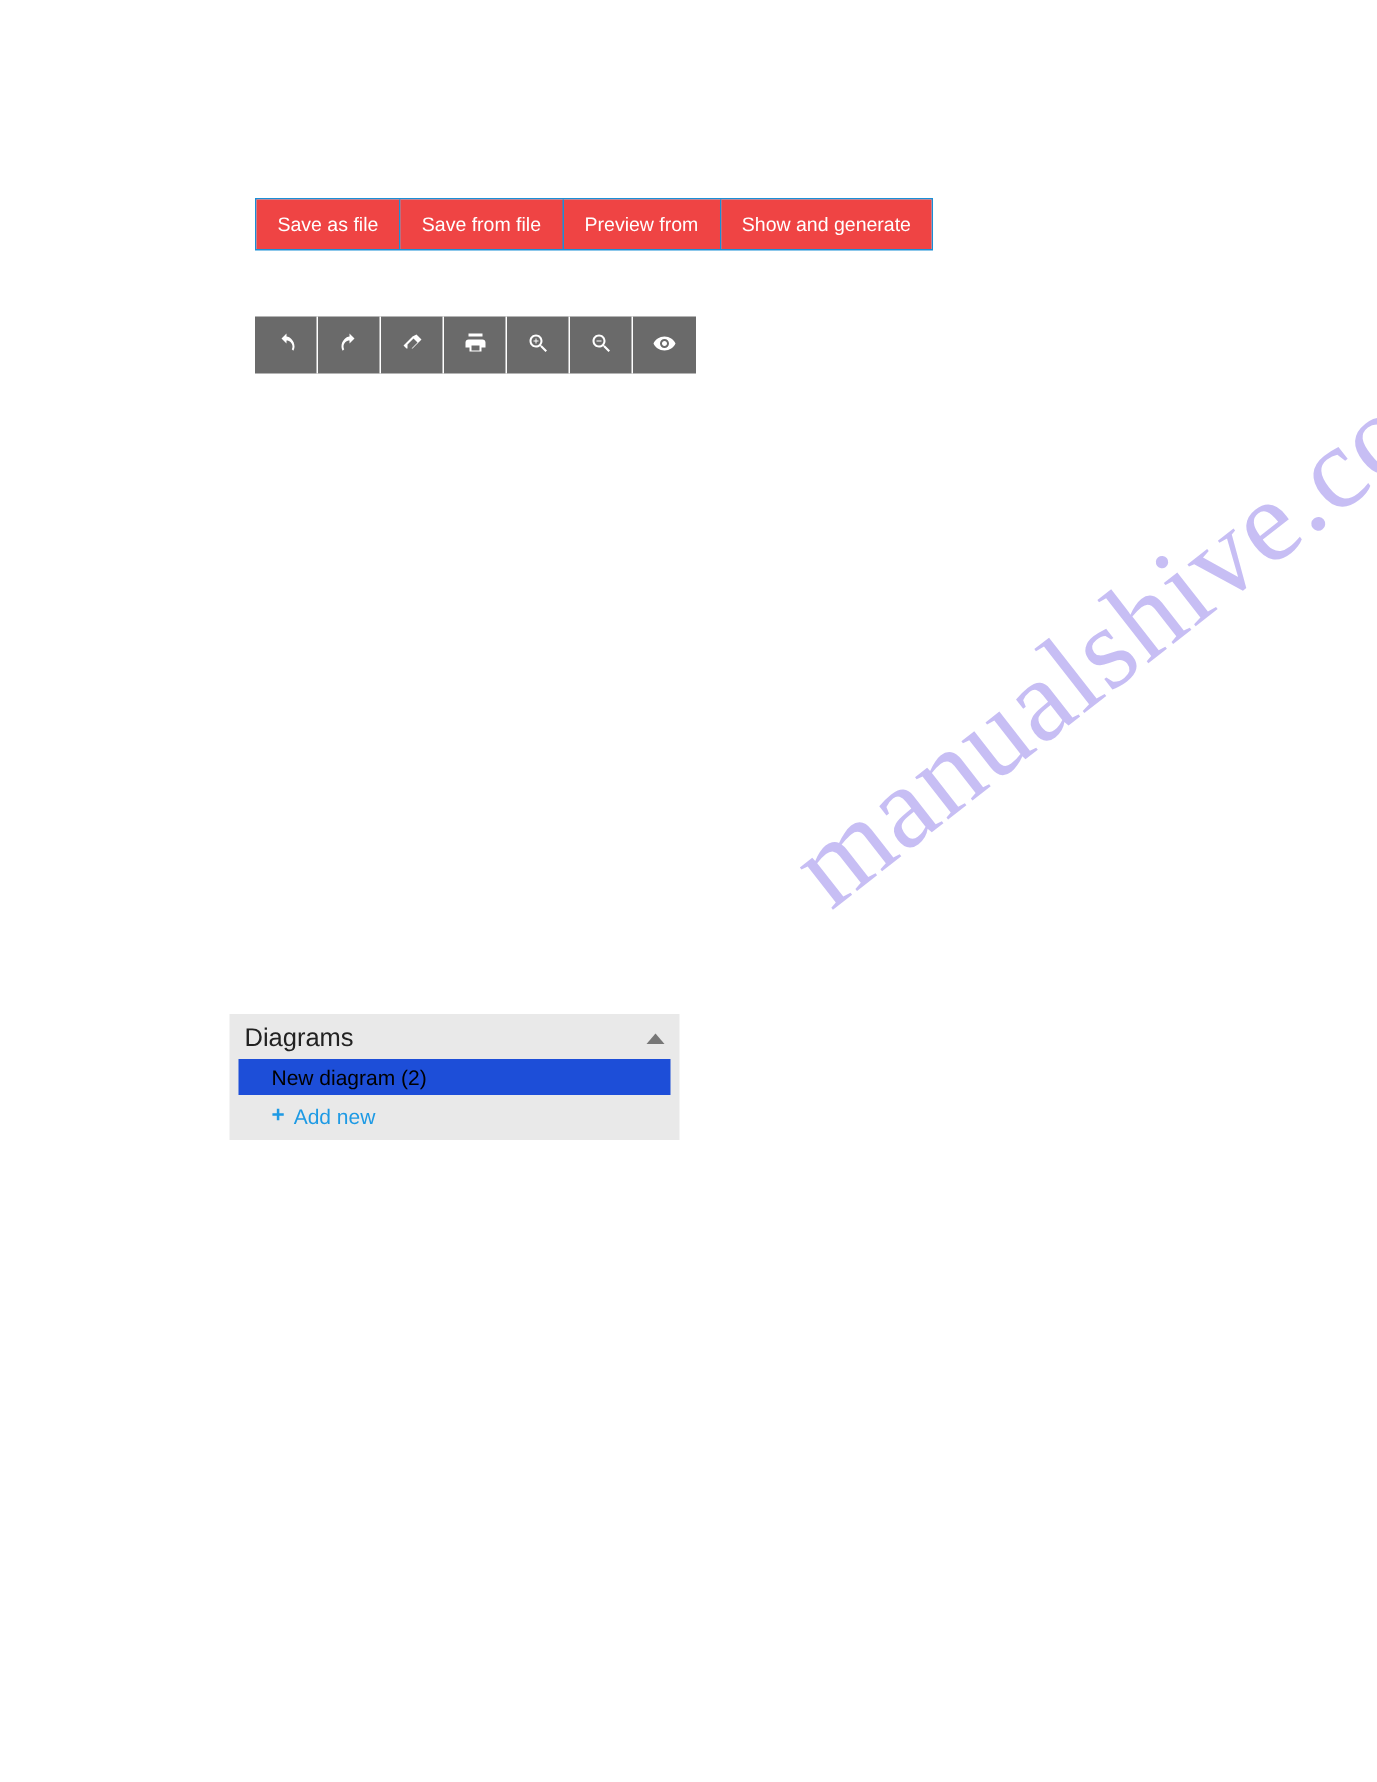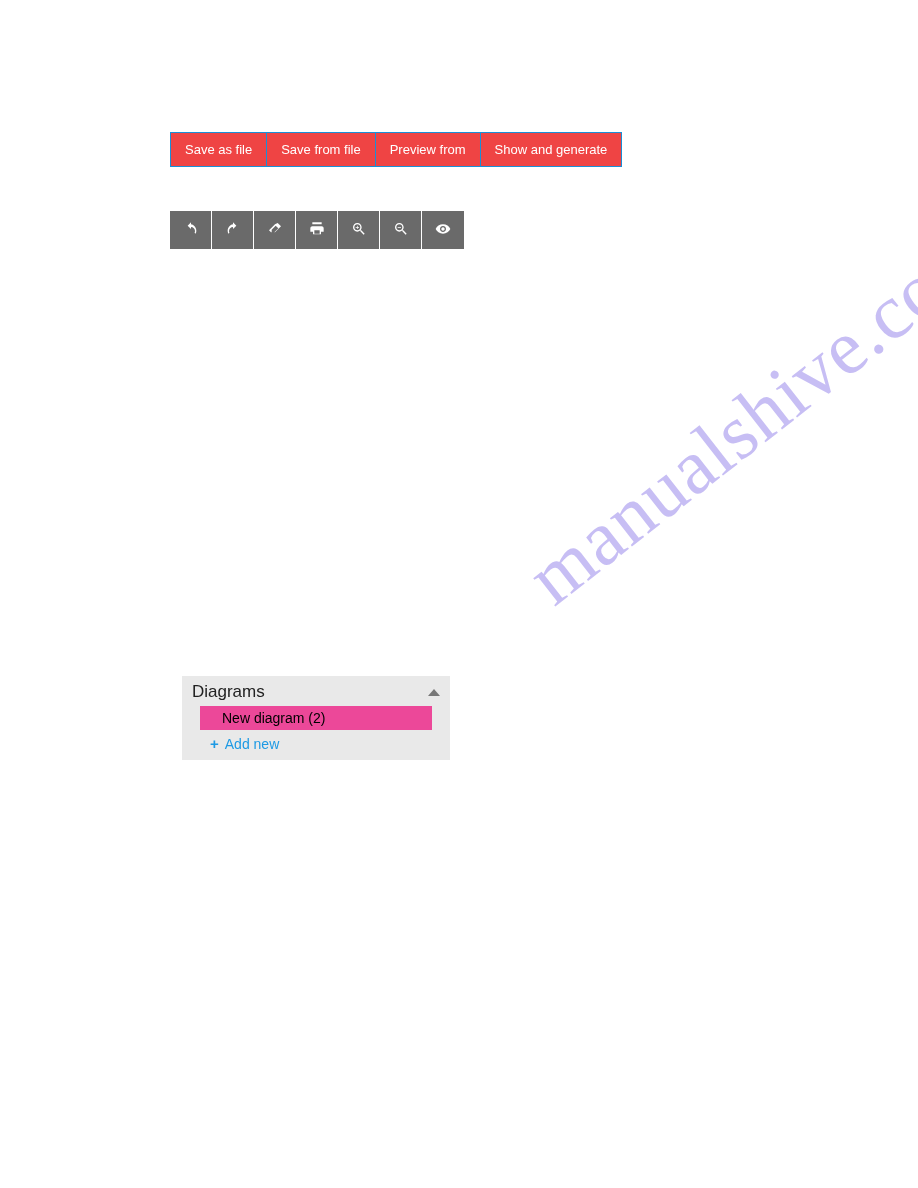--- a/index.html
+++ b/index.html
@@ -44,23 +44,23 @@
     display: flex;
     align-items: center;
     justify-content: center;
     cursor: pointer;
   }
   .icon-btn:last-child { border-right: none; }
   .icon-btn svg { width: 16px; height: 16px; fill: #ffffff; }
 
   .diagrams-panel {
     position: absolute;
-    left: 182px;
+    left: 153px;
     top: 676px;
-    width: 268px;
+    width: 300px;
     background: #e9e9e9;
     font-size: 14px;
     text-align: right;
   }
   .diagrams-header {
     display: flex;
     align-items: center;
     justify-content: space-between;
     padding: 6px 10px 4px 10px;
     font-size: 17px;
@@ -75,23 +75,23 @@
   .diagram-item {
     padding: 4px 10px 4px 28px;
     color: #111;
     display: flex;
     align-items: center;
     justify-content: space-between;
     cursor: pointer;
   }
   .diagram-item.underline span.label { text-decoration: underline; }
   .diagram-item.selected {
-    background: #ec4899;
+    background: #1d4ed8;
     color: #000;
-    margin: 0 18px;
+    margin: 0 6px;
     padding-left: 22px;
   }
   .diagram-item .close-x {
     font-weight: bold;
     font-size: 16px;
     color: #000;
     cursor: pointer;
   }
   .add-new {
     padding: 5px 10px 8px 28px;

